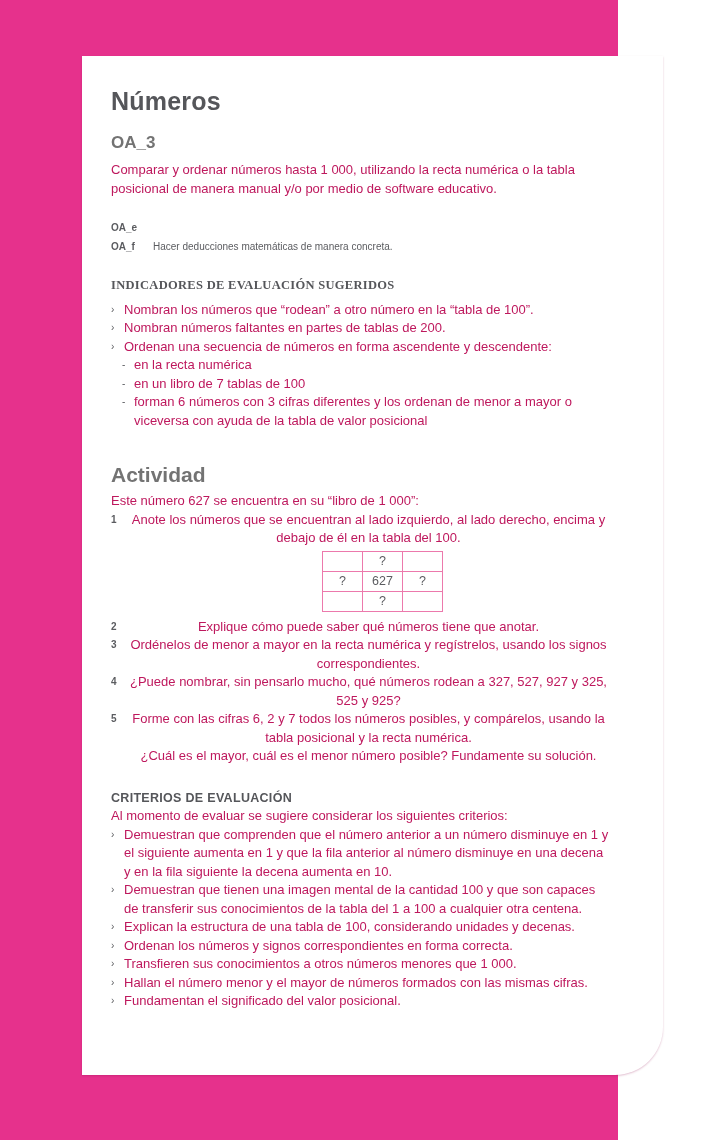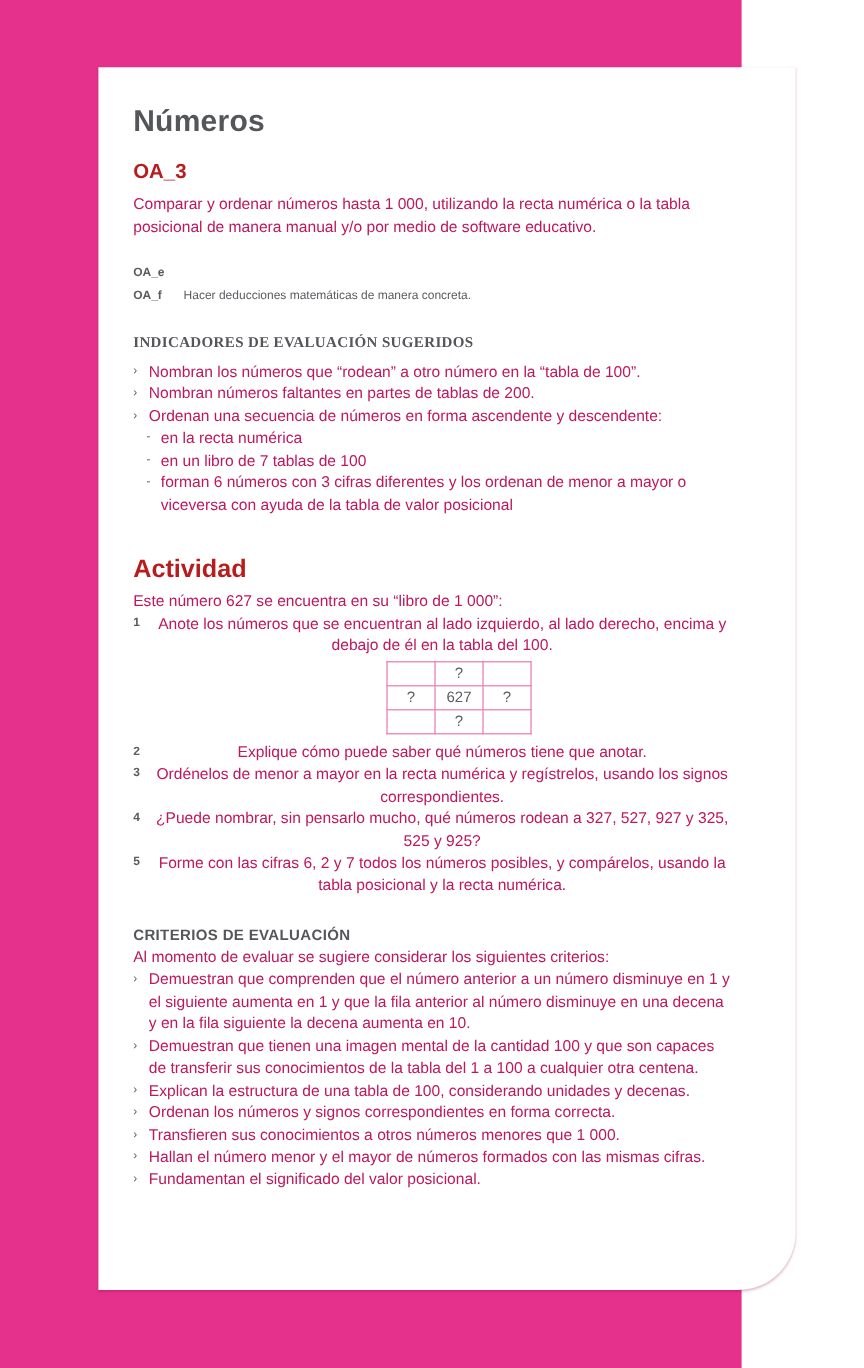--- a/index.html
+++ b/index.html
@@ -23,21 +23,21 @@
     box-shadow: 0 1px 2px rgba(140,0,70,0.25);
   }
   h1.title {
     font-size: 25px;
     font-weight: bold;
     color: #55565A;
     letter-spacing: 0.2px;
     margin-bottom: 17px;
   }
   h2.pink {
-    color: #b91c1c;
+    color: #737373;
     font-weight: bold;
   }
   h2.oa3 {
     font-size: 17px;
     line-height: 20px;
     margin-bottom: 8px;
   }
   h2.activity {
     font-size: 21px;
     line-height: 24px;
@@ -175,20 +175,21 @@
         <span class="step-text">Ordénelos de menor a mayor en la recta numérica y regístrelos, usando los signos correspondientes.</span>
       </div>
       <div class="step">
         <span class="num">4</span>
         <span class="step-text">¿Puede nombrar, sin pensarlo mucho, qué números rodean a 327, 527, 927 y 325, 525 y 925?</span>
       </div>
       <div class="step">
         <span class="num">5</span>
         <span class="step-text">Forme con las cifras 6, 2 y 7 todos los números posibles, y compárelos, usando la tabla posicional y la recta numérica.</span>
       </div>
+      <div class="step-text extra-line">¿Cuál es el mayor, cuál es el menor número posible? Fundamente su solución.</div>
     </div>
 
     <h3 class="section criteria">CRITERIOS DE EVALUACIÓN</h3>
     <p class="intro">Al momento de evaluar se sugiere considerar los siguientes criterios:</p>
     <ul class="bullets">
       <li>
         <span class="marker">›</span>
         <span class="txt">Demuestran que comprenden que el número anterior a un número disminuye en 1 y el siguiente aumenta en 1 y que la fila anterior al número disminuye en una decena y en la fila siguiente la decena aumenta en 10.</span>
       </li>
       <li>

